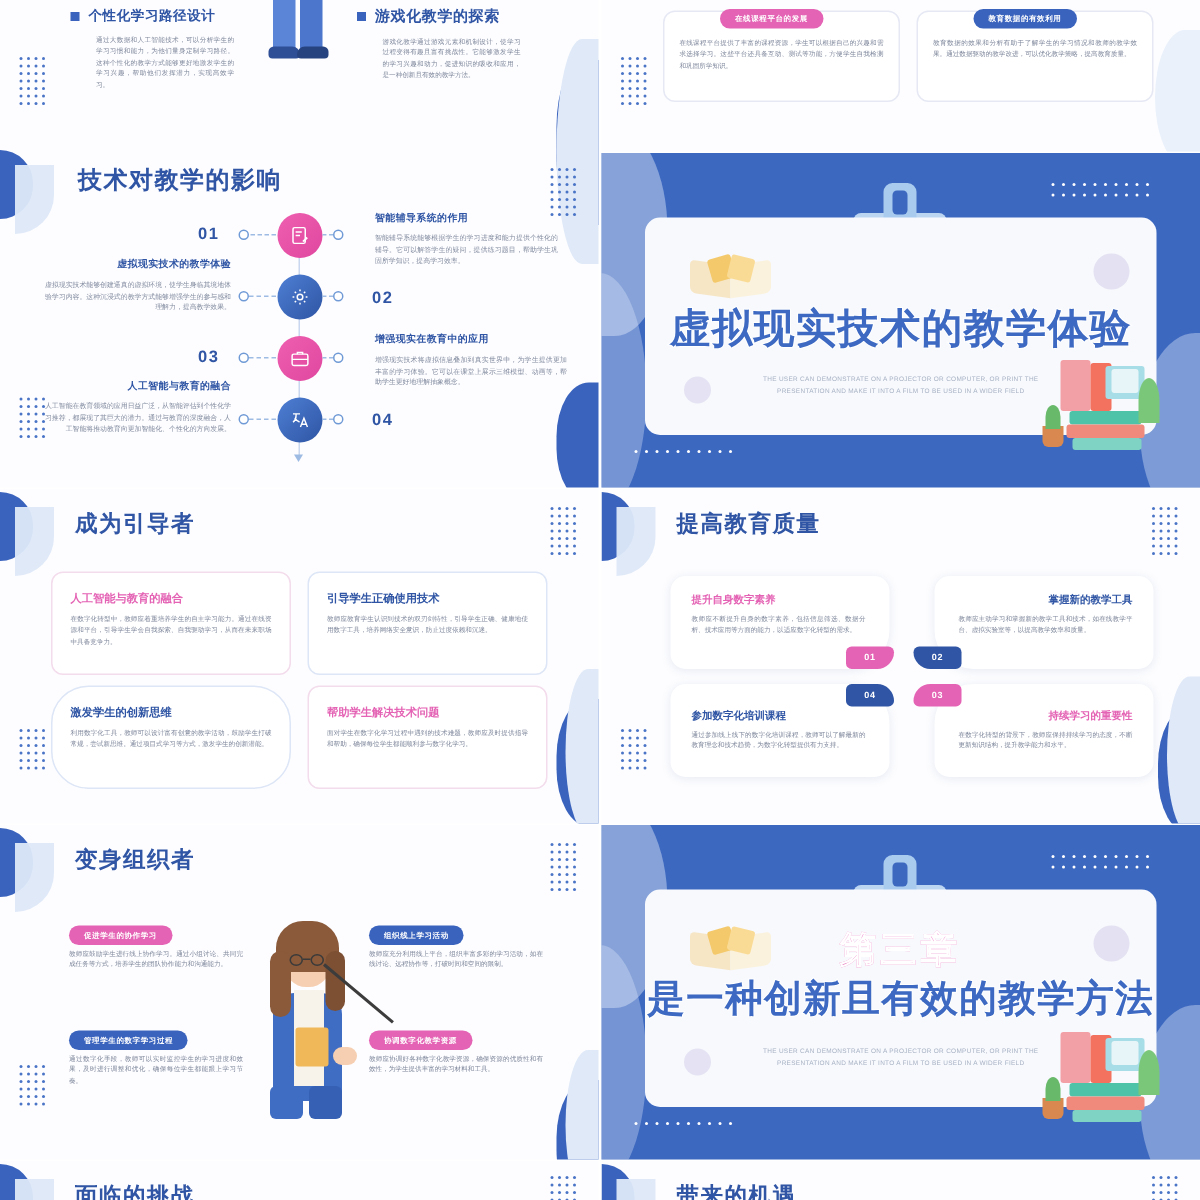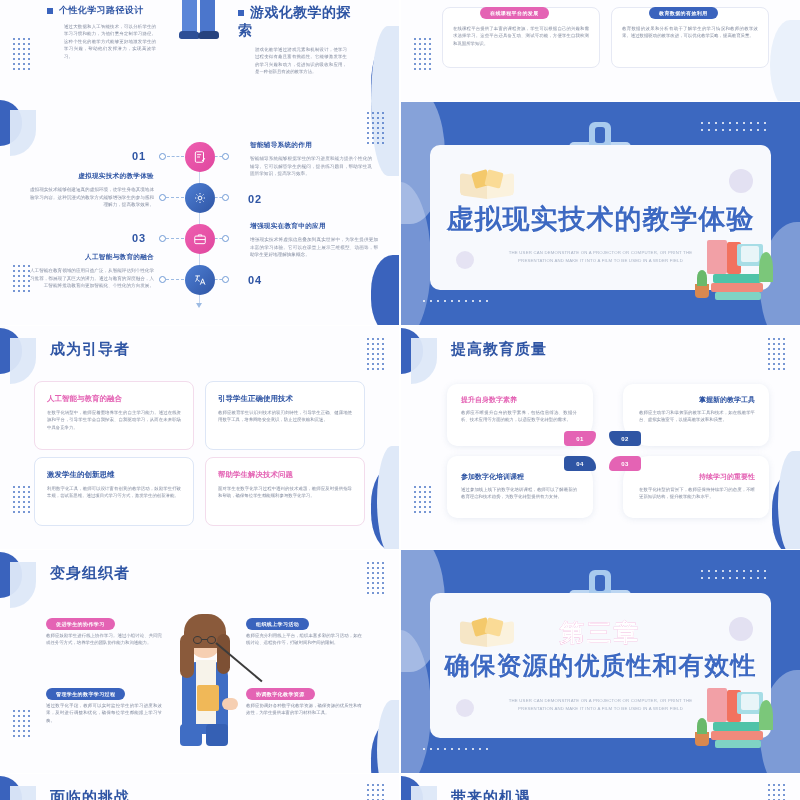--- a/index.html
+++ b/index.html
@@ -193,26 +193,27 @@
     </div>
 
     <div style="position:absolute; left:177px; top:-24px; width:44px; height:78px;">
       <div style="position:absolute; left:5px; top:0; width:15px; height:58px; background:#5b86d8; border-radius:4px 4px 2px 2px;"></div>
       <div style="position:absolute; left:23px; top:0; width:15px; height:58px; background:#4b76cc; border-radius:4px 4px 2px 2px;"></div>
       <div style="position:absolute; left:2px; top:55px; width:21px; height:8px; background:#2e4f96; border-radius:4px 6px 3px 3px;"></div>
       <div style="position:absolute; left:21px; top:55px; width:21px; height:8px; background:#27437f; border-radius:6px 4px 3px 3px;"></div>
     </div>
 
     <div style="position:absolute; left:238px; top:4px; width:120px;">
-      <div style="color:#2f55a4; font-weight:bold; font-size:14px; letter-spacing:.4px;">
+      <div style="color:#2f55a4; font-weight:bold; font-size:10px; letter-spacing:.4px;">
         <span class="sq"></span><span>游戏化教学的探索</span>
       </div>
       <div class="body-txt" style="margin:6px 0 0 17px; width:92px; text-align:justify;">游戏化教学通过游戏元素和机制设计，使学习过程变得有趣且富有挑战性。它能够激发学生的学习兴趣和动力，促进知识的吸收和应用，是一种创新且有效的教学方法。</div>
     </div>
 
+    <div class="sec-title" style="left:52px; top:110px; font-size:16px;">技术对教学的影响</div>
 
     <div class="tl-line" style="left:199px; top:142px; height:163px;"></div>
     <div style="position:absolute; left:196px; top:303px; width:0;height:0;
                 border-left:3px solid transparent;border-right:3px solid transparent;border-top:5px solid #9dbbe3;"></div>
 
     <div class="tl-node pink" style="left:185px; top:142px;">
       <svg viewBox="0 0 24 24" fill="none" stroke="#fff" stroke-width="1.7">
         <rect x="4" y="3" width="14" height="18" rx="2"></rect>
           <path d="M7 8h7M7 12h5"></path>
         <path d="M15.5 17.5l4-4 1.5 1.5-4 4-2 .5z" fill="#fff" stroke="none"></path>
@@ -471,21 +472,21 @@
     <div class="card" style="left:34px; top:55px; width:160px; height:69px; border-color:#f3dcec;">
       <div style="margin:12px 0 0 12px; color:#e463b4; font-weight:bold; font-size:7.5px;">人工智能与教育的融合</div>
       <div class="body-txt" style="margin:5px 12px 0 12px; text-align:justify;">在数字化转型中，教师应着重培养学生的自主学习能力。通过在线资源和平台，引导学生学会自我探索、自我驱动学习，从而在未来职场中具备竞争力。</div>
     </div>
 
     <div class="card" style="left:205px; top:55px; width:160px; height:69px; border-color:#dde6f6;">
       <div style="margin:12px 0 0 12px; color:#2f55a4; font-weight:bold; font-size:7.5px;">引导学生正确使用技术</div>
       <div class="body-txt" style="margin:5px 12px 0 12px; text-align:justify;">教师应教育学生认识到技术的双刃剑特性，引导学生正确、健康地使用数字工具，培养网络安全意识，防止过度依赖和沉迷。</div>
     </div>
 
-    <div class="card" style="left:34px; top:131px; width:160px; height:69px; border-color:#dde6f6;">
+    <div class="card" style="left:34px; top:131px; width:160px; height:69px; border-color:#dde6f6;border-radius:25px;">
       <div style="margin:12px 0 0 12px; color:#2f55a4; font-weight:bold; font-size:7.5px;">激发学生的创新思维</div>
       <div class="body-txt" style="margin:5px 12px 0 12px; text-align:justify;">利用数字化工具，教师可以设计富有创意的教学活动，鼓励学生打破常规，尝试新思维。通过项目式学习等方式，激发学生的创新潜能。</div>
     </div>
 
     <div class="card" style="left:205px; top:131px; width:160px; height:69px; border-color:#f3dcec;">
       <div style="margin:12px 0 0 12px; color:#e463b4; font-weight:bold; font-size:7.5px;">帮助学生解决技术问题</div>
       <div class="body-txt" style="margin:5px 12px 0 12px; text-align:justify;">面对学生在数字化学习过程中遇到的技术难题，教师应及时提供指导和帮助，确保每位学生都能顺利参与数字化学习。</div>
     </div>
   </div>
 
@@ -751,21 +752,21 @@
         <div style="position:absolute; left:48px; top:6px; width:18px; height:16px; background:#e8f5f8; border-radius:2px;"></div>
         <div style="position:absolute; left:20px; top:34px; width:48px; height:9px; background:#4fc3a8; border-radius:2px;"></div>
         <div style="position:absolute; left:18px; top:43px; width:52px; height:9px; background:#f08a7c; border-radius:2px;"></div>
         <div style="position:absolute; left:22px; top:52px; width:46px; height:8px; background:#7fd3c4; border-radius:2px;"></div>
         <div style="position:absolute; left:66px; top:12px; width:14px; height:30px; background:#7bc77a; border-radius:50% 50% 0 0;"></div>
         <div style="position:absolute; left:2px; top:44px; width:14px; height:14px; background:#d9884f; border-radius:0 0 4px 4px;"></div>
         <div style="position:absolute; left:4px; top:30px; width:10px; height:16px; background:#69b96b; border-radius:50% 50% 0 0;"></div>
       </div>
 
       <div class="ch-num" style="position:absolute; left:0; right:0; top:24px; text-align:center; font-size:24px;">第三章</div>
-      <div class="ch-title" style="position:absolute; left:0; right:0; top:56px; text-align:center; font-size:25px;">确保资源的优质性和有效性</div>
+      <div class="ch-title" style="position:absolute; left:0; right:0; top:56px; text-align:center; font-size:25px;">是一种创新且有效的教学方法</div>
       <div class="ch-sub" style="position:absolute; left:0; right:0; top:104px;">THE USER CAN DEMONSTRATE ON A PROJECTOR OR COMPUTER, OR PRINT THE</div>
       <div class="ch-sub" style="position:absolute; left:0; right:0; top:112px;">PRESENTATION AND MAKE IT INTO A FILM TO BE USED IN A WIDER FIELD</div>
     </div>
   </div>
 
   <div class="slide light" style="left:0; top:774px; width:399px; height:26px;">
     <div class="pshape" style="left:0; top:2px;">
       <i class="a"></i>
         <i class="b"></i>
     </div>

